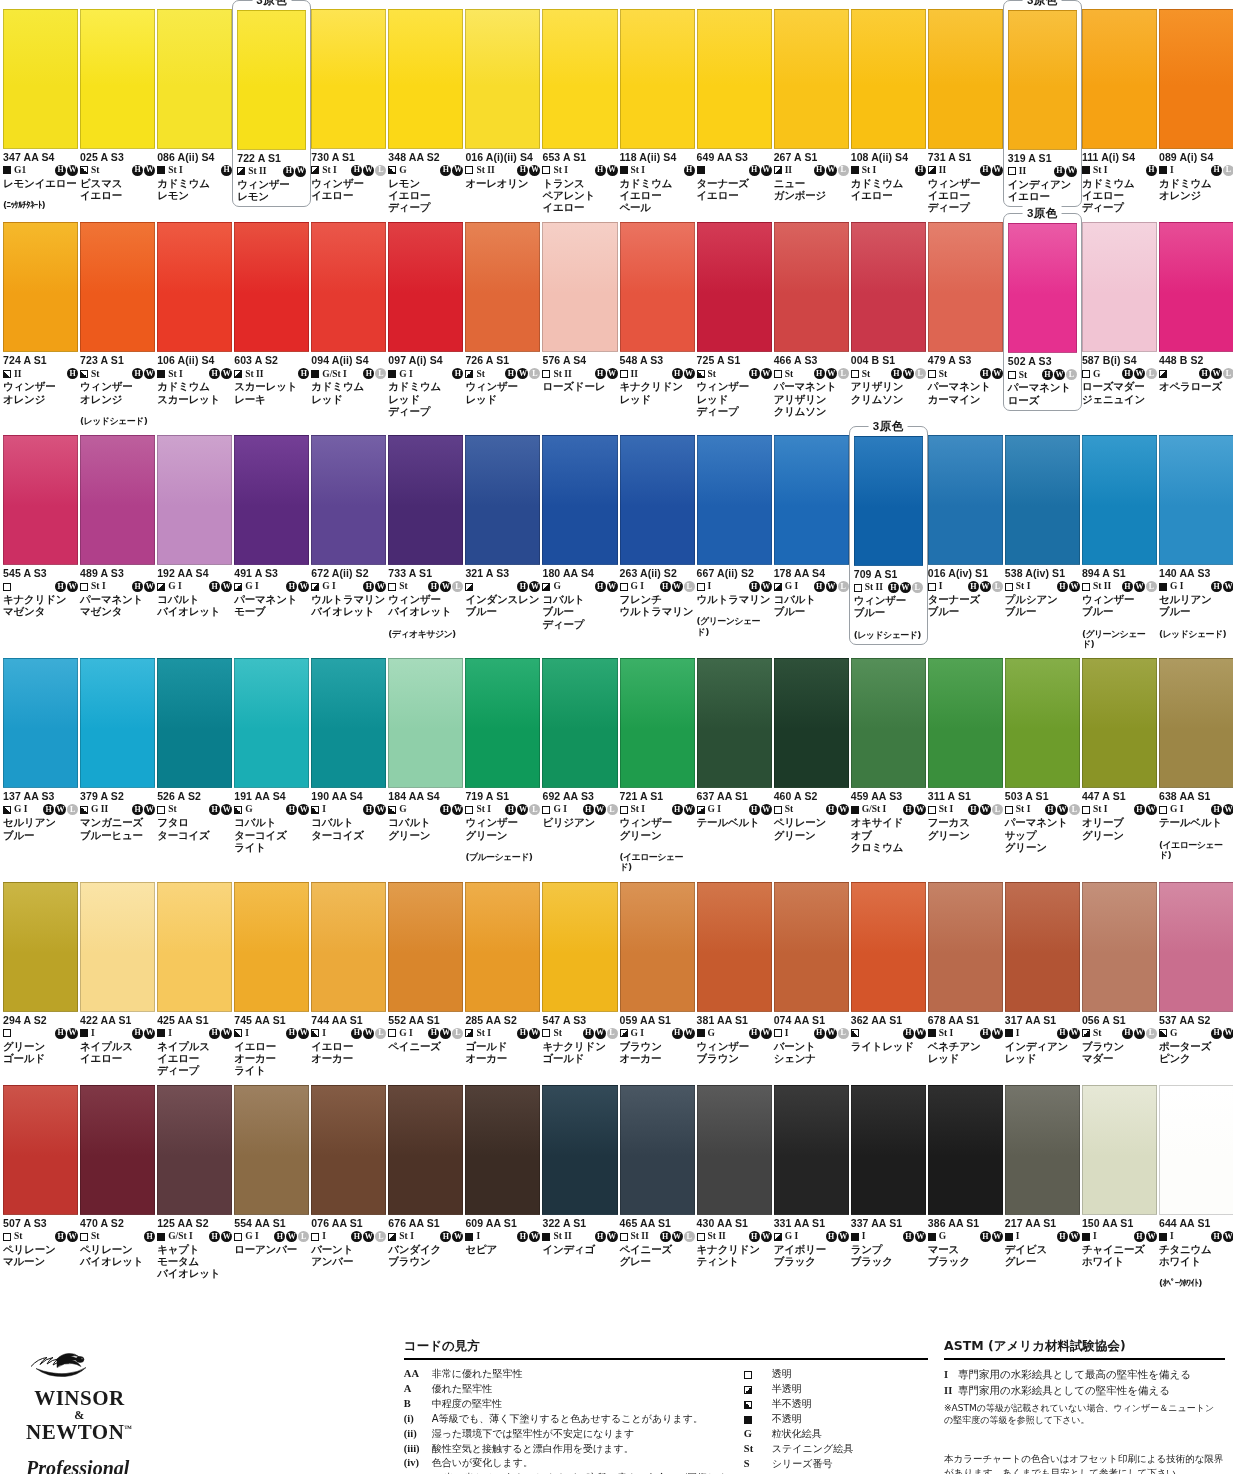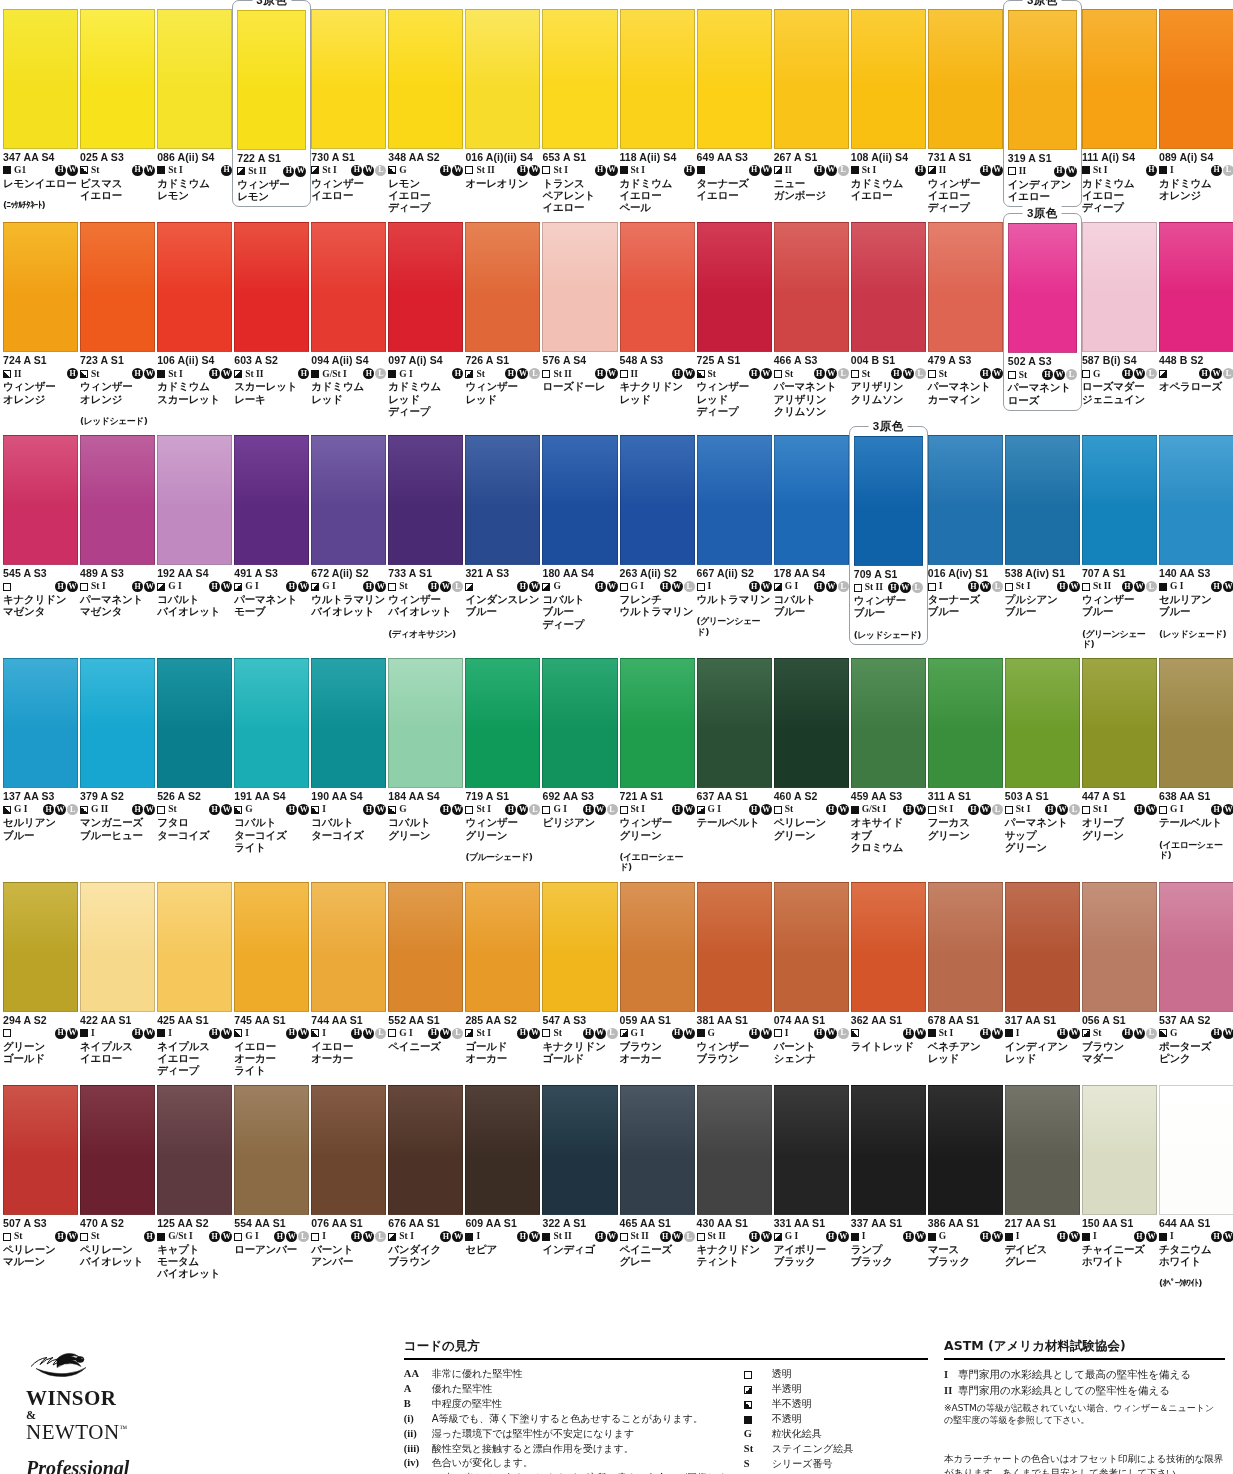--- a/index.html
+++ b/index.html
@@ -126,24 +126,25 @@
   }
   #brand {
     width: 400px;
     padding-left: 18px;
     padding-top: 12px;
   }
   .brand-logo { display: flex; align-items: flex-end; gap: 6px; }
   .wn-name {
     font-family: "Liberation Serif", serif;
     line-height: 1.02;
+    text-align: center;
   }
   .wn-name .l1 { font-size: 21px; font-weight: 700; letter-spacing: .5px; }
   .wn-name .l2 { font-size: 12px; font-weight: 700; letter-spacing: .5px; }
-  .wn-name .l3 { font-size: 21px; font-weight: 400; letter-spacing: .5px; }
+  .wn-name .l3 { font-size: 21px; font-weight: 700; letter-spacing: .5px; }
   .wn-name .tm { font-size: 8px; vertical-align: super; }
   .wn-prof {
     font-family: "Liberation Serif", serif;
     font-style: italic;
     font-size: 20px;
     font-weight: 700;
     margin-top: 14px;
   }
   .wn-wc {
     font-family: "Liberation Serif", serif;
@@ -1000,21 +1001,21 @@
             </div>
             <div class="jname">プルシアン
 ブルー</div>
           </div>
         </div>
       </div>
       <div class="cell">
         <div class="cell-inner">
           <div class="swatch" style="background: linear-gradient(rgb(52, 154, 205) 0%, rgb(21, 131, 187) 55%, rgb(21, 131, 187) 100%);"></div>
           <div class="meta">
-            <div class="code">707 A S1</div>
+            <div class="code">894 A S1</div>
             <div class="props">
               <span class="opac "></span>
               <span class="gcode">St II</span>
               <span class="spacer"></span>
               <span class="badge">H</span>
               <span class="badge">W</span>
               <span class="badge light">L</span>
             </div>
             <div class="jname">ウィンザー
 ブルー<span class="sub">(グリーンシェード)</span></div>

